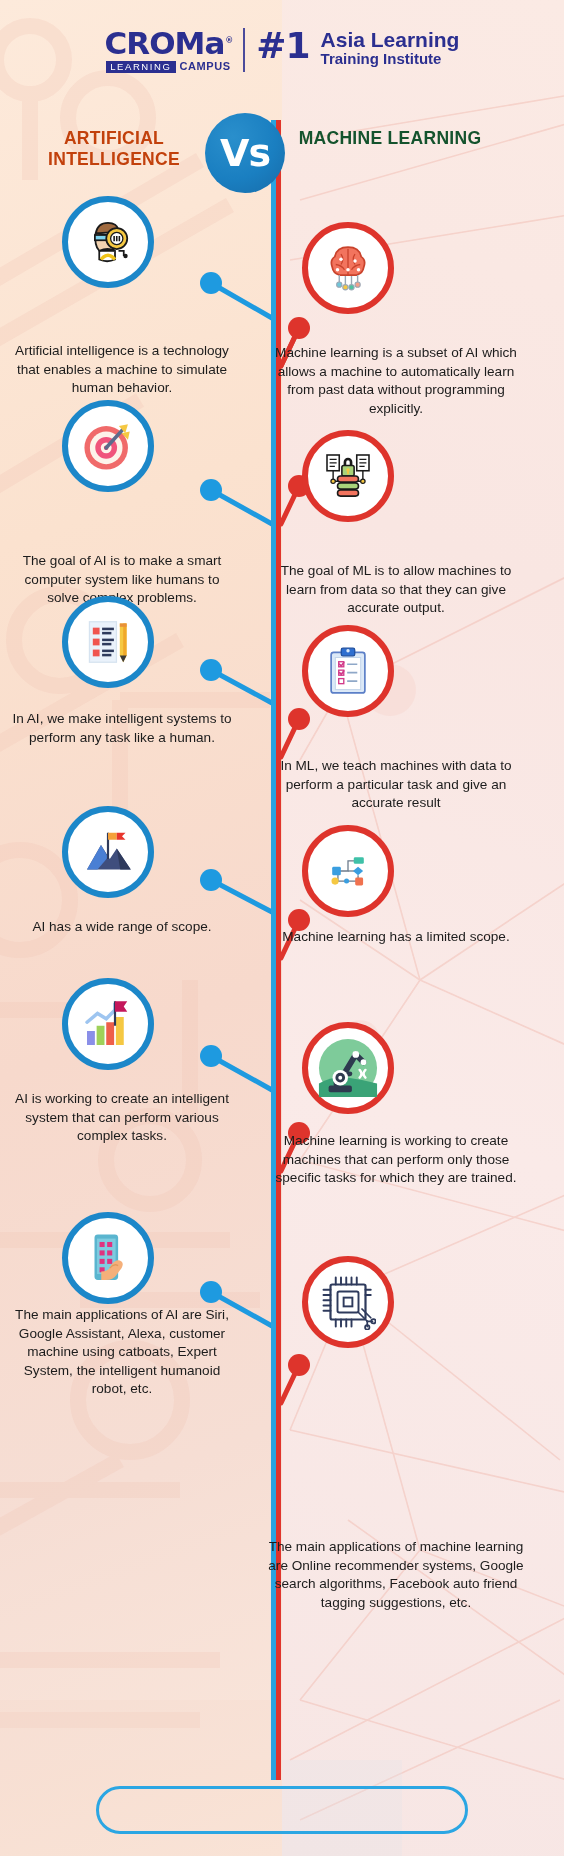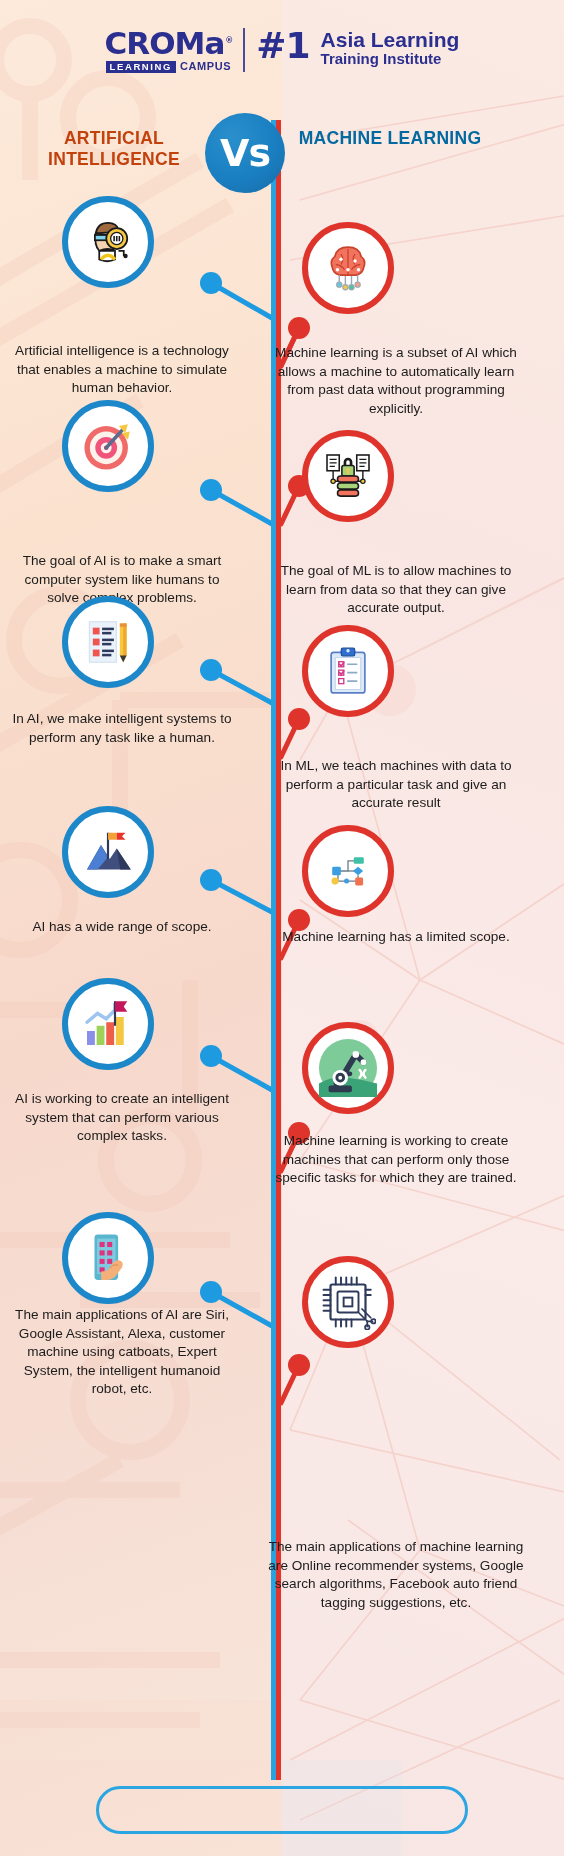--- a/index.html
+++ b/index.html
@@ -33,42 +33,42 @@
   .logo-word {
     font-size:31px; font-weight:bold; color:#2b2f90;
     letter-spacing:-1px; line-height:1; font-family:"DejaVu Sans", sans-serif;
     display:flex; align-items:flex-end;
   }
   .logo-sup { font-size:8px; vertical-align:super; margin-left:1px; margin-bottom:14px; }
   .logo-sub {
     display:flex; align-items:center; gap:4px; margin-top:2px;
   }
   .logo-sub-box {
-    background:#2b2f90; color:#fff; font-size:9.5px; font-weight:bold;
+    background:#2b2f90; color:#fff; font-size:9.5px; font-weight:normal;
     letter-spacing:1.6px; padding:1.5px 4px 1px; line-height:1;
   }
   .logo-sub-txt {
     color:#2b2f90; font-size:11px; font-weight:bold; letter-spacing:.6px; line-height:1;
   }
   .logo-divider { width:2px; height:44px; background:#2b2f90; opacity:.85; }
   .hash-one {
     font-size:36px; font-weight:bold; color:#2b2f90; line-height:1;
     font-family:"DejaVu Sans", sans-serif; letter-spacing:-1px;
   }
   .tagline { color:#2b2f90; line-height:1.12; }
   .tagline .t1 { font-size:21px; font-weight:bold; display:block; }
   .tagline .t2 { font-size:15px; font-weight:bold; display:block; }
 
   
   .col-title {
     position:absolute; z-index:6; text-align:center;
     font-size:17.5px; font-weight:bold; line-height:1.18; letter-spacing:.3px;
   }
   #title-ai { left:14px; top:128px; width:200px; color:#c2410c; }
-  #title-ml { left:290px; top:128px; width:200px; color:#0369a1; }
+  #title-ml { left:290px; top:128px; width:200px; color:#14532d; }
 
   
   #spine { position:absolute; left:271px; top:120px; width:10px; height:1660px; z-index:4; }
   #spine .blue { position:absolute; left:0; top:0; width:5px; height:100%; background:#29a3e0; }
   #spine .red  { position:absolute; left:5px; top:0; width:5px; height:100%; background:#e0342c; }
 
   
   #vs-badge {
     position:absolute; left:205px; top:113px; width:80px; height:80px; border-radius:50%;
     background:radial-gradient(circle at 35% 30%,#2a8fcc 0%,#1a7fc1 55%,#176ba8 100%);

